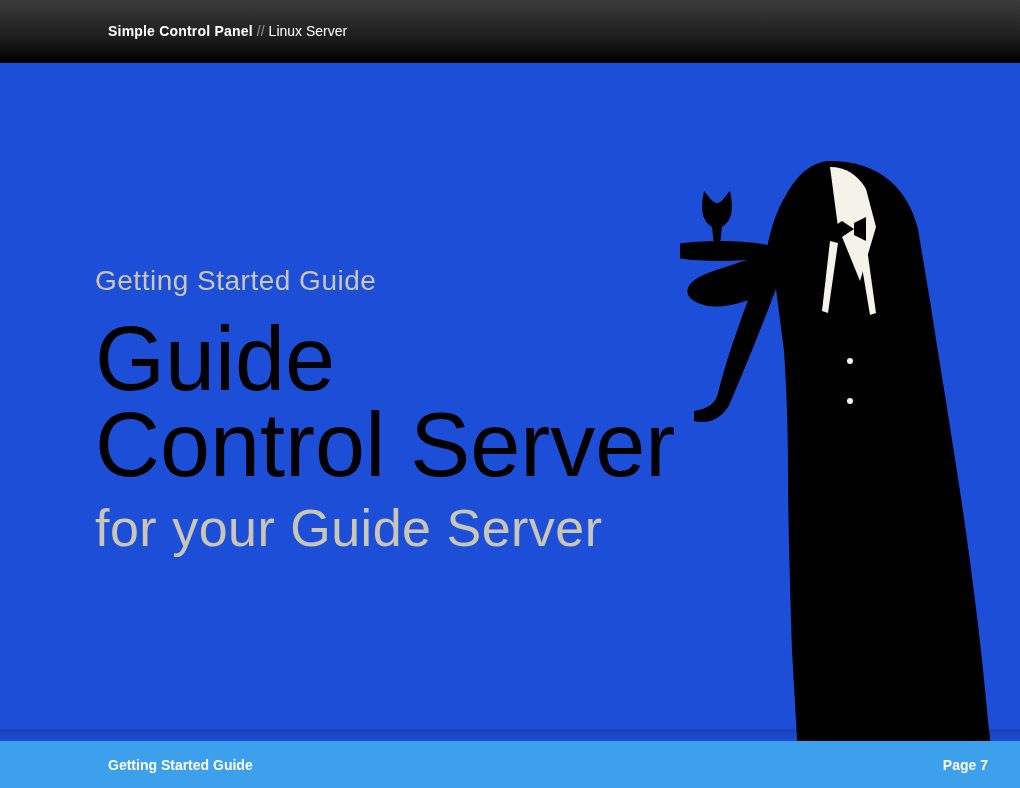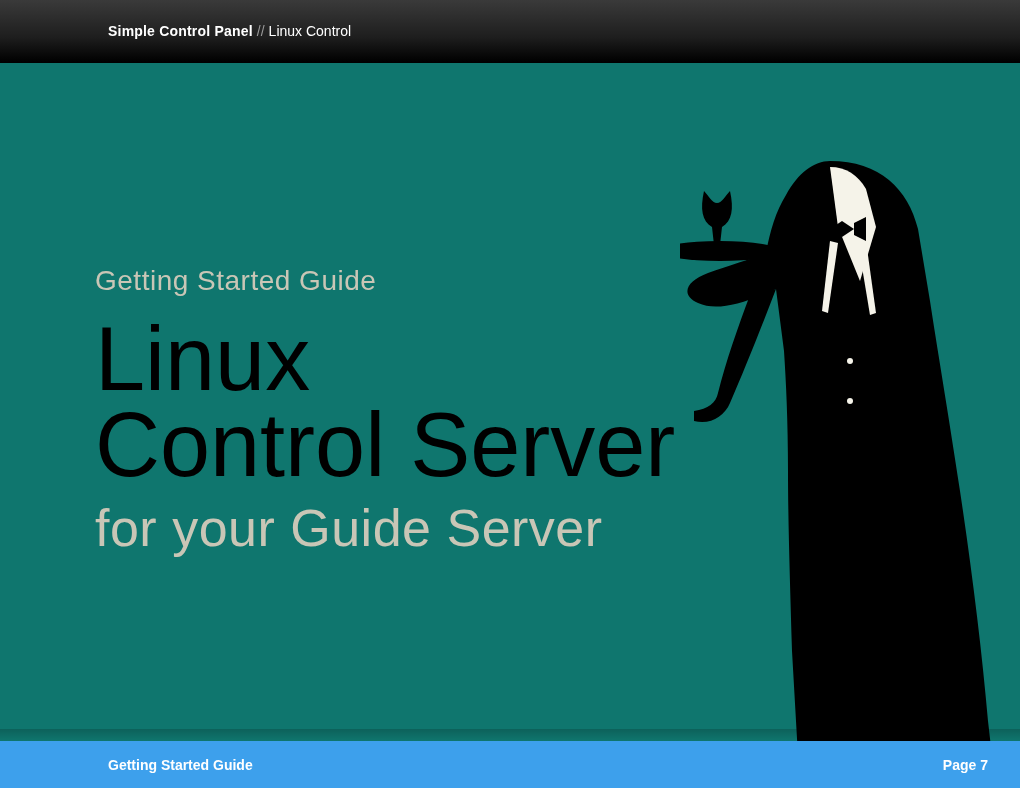--- a/index.html
+++ b/index.html
@@ -1,17 +1,17 @@
 <!DOCTYPE html>
 <html><head>
 <meta charset="utf-8">
 <style>
   * { margin: 0; padding: 0; box-sizing: border-box; }
   html, body { width: 1020px; height: 788px; overflow: hidden; font-family: "Lucida Grande", "Lucida Sans Unicode", Verdana, sans-serif; }
-  .page { width: 1020px; height: 788px; background: #0f766e; position: relative; }
+  .page { width: 1020px; height: 788px; background: #1d4ed8; position: relative; }
   .topbar {
     height: 63px;
     background: linear-gradient(to bottom, #3a3a3a 0%, #1e1e1e 60%, #000 100%);
     border-bottom: 1px solid #000;
     display: flex; align-items: center;
     padding-left: 108px;
   }
   .topbar .lbl { color: #fff; font-size: 14px; font-weight: bold; letter-spacing: 0.2px; }
   .topbar .sep { color: #9a9a9a; font-size: 14px; font-weight: normal; margin: 0 4px; }
   .topbar .sub { color: #fff; font-size: 14px; font-weight: normal; }
@@ -67,21 +67,21 @@
   }
 </style>
 </head>
 <body>
 
 <div class="page">
 
   <div class="topbar">
     <span class="lbl">Simple Control Panel</span>
     <span class="sep">//</span>
-    <span class="sub">Linux Control</span>
+    <span class="sub">Linux Server</span>
   </div>
 
   <div class="content">
 
     <svg class="butler" viewBox="0 0 340 680">
       <g fill="#000">
 
         <path d="M150 50
                  C 200 50 228 78 238 118
                  L 250 190
@@ -133,21 +133,21 @@
                  C 32 92 28 84 24 80 Z"></path>
 
         <circle fill="#f5f3e9" cx="170" cy="250" r="3"></circle>
         <circle fill="#f5f3e9" cx="170" cy="290" r="3"></circle>
       </g>
     </svg>
 
     <div class="textblock">
       <div class="eyebrow">Getting Started Guide</div>
       <div class="title">
-        <span>Linux</span><br>
+        <span>Guide</span><br>
         <span>Control Server</span>
       </div>
       <div class="subtitle">for your Guide Server</div>
     </div>
 
   </div>
 
   <div class="footerline"></div>
 
   <div class="footer">

